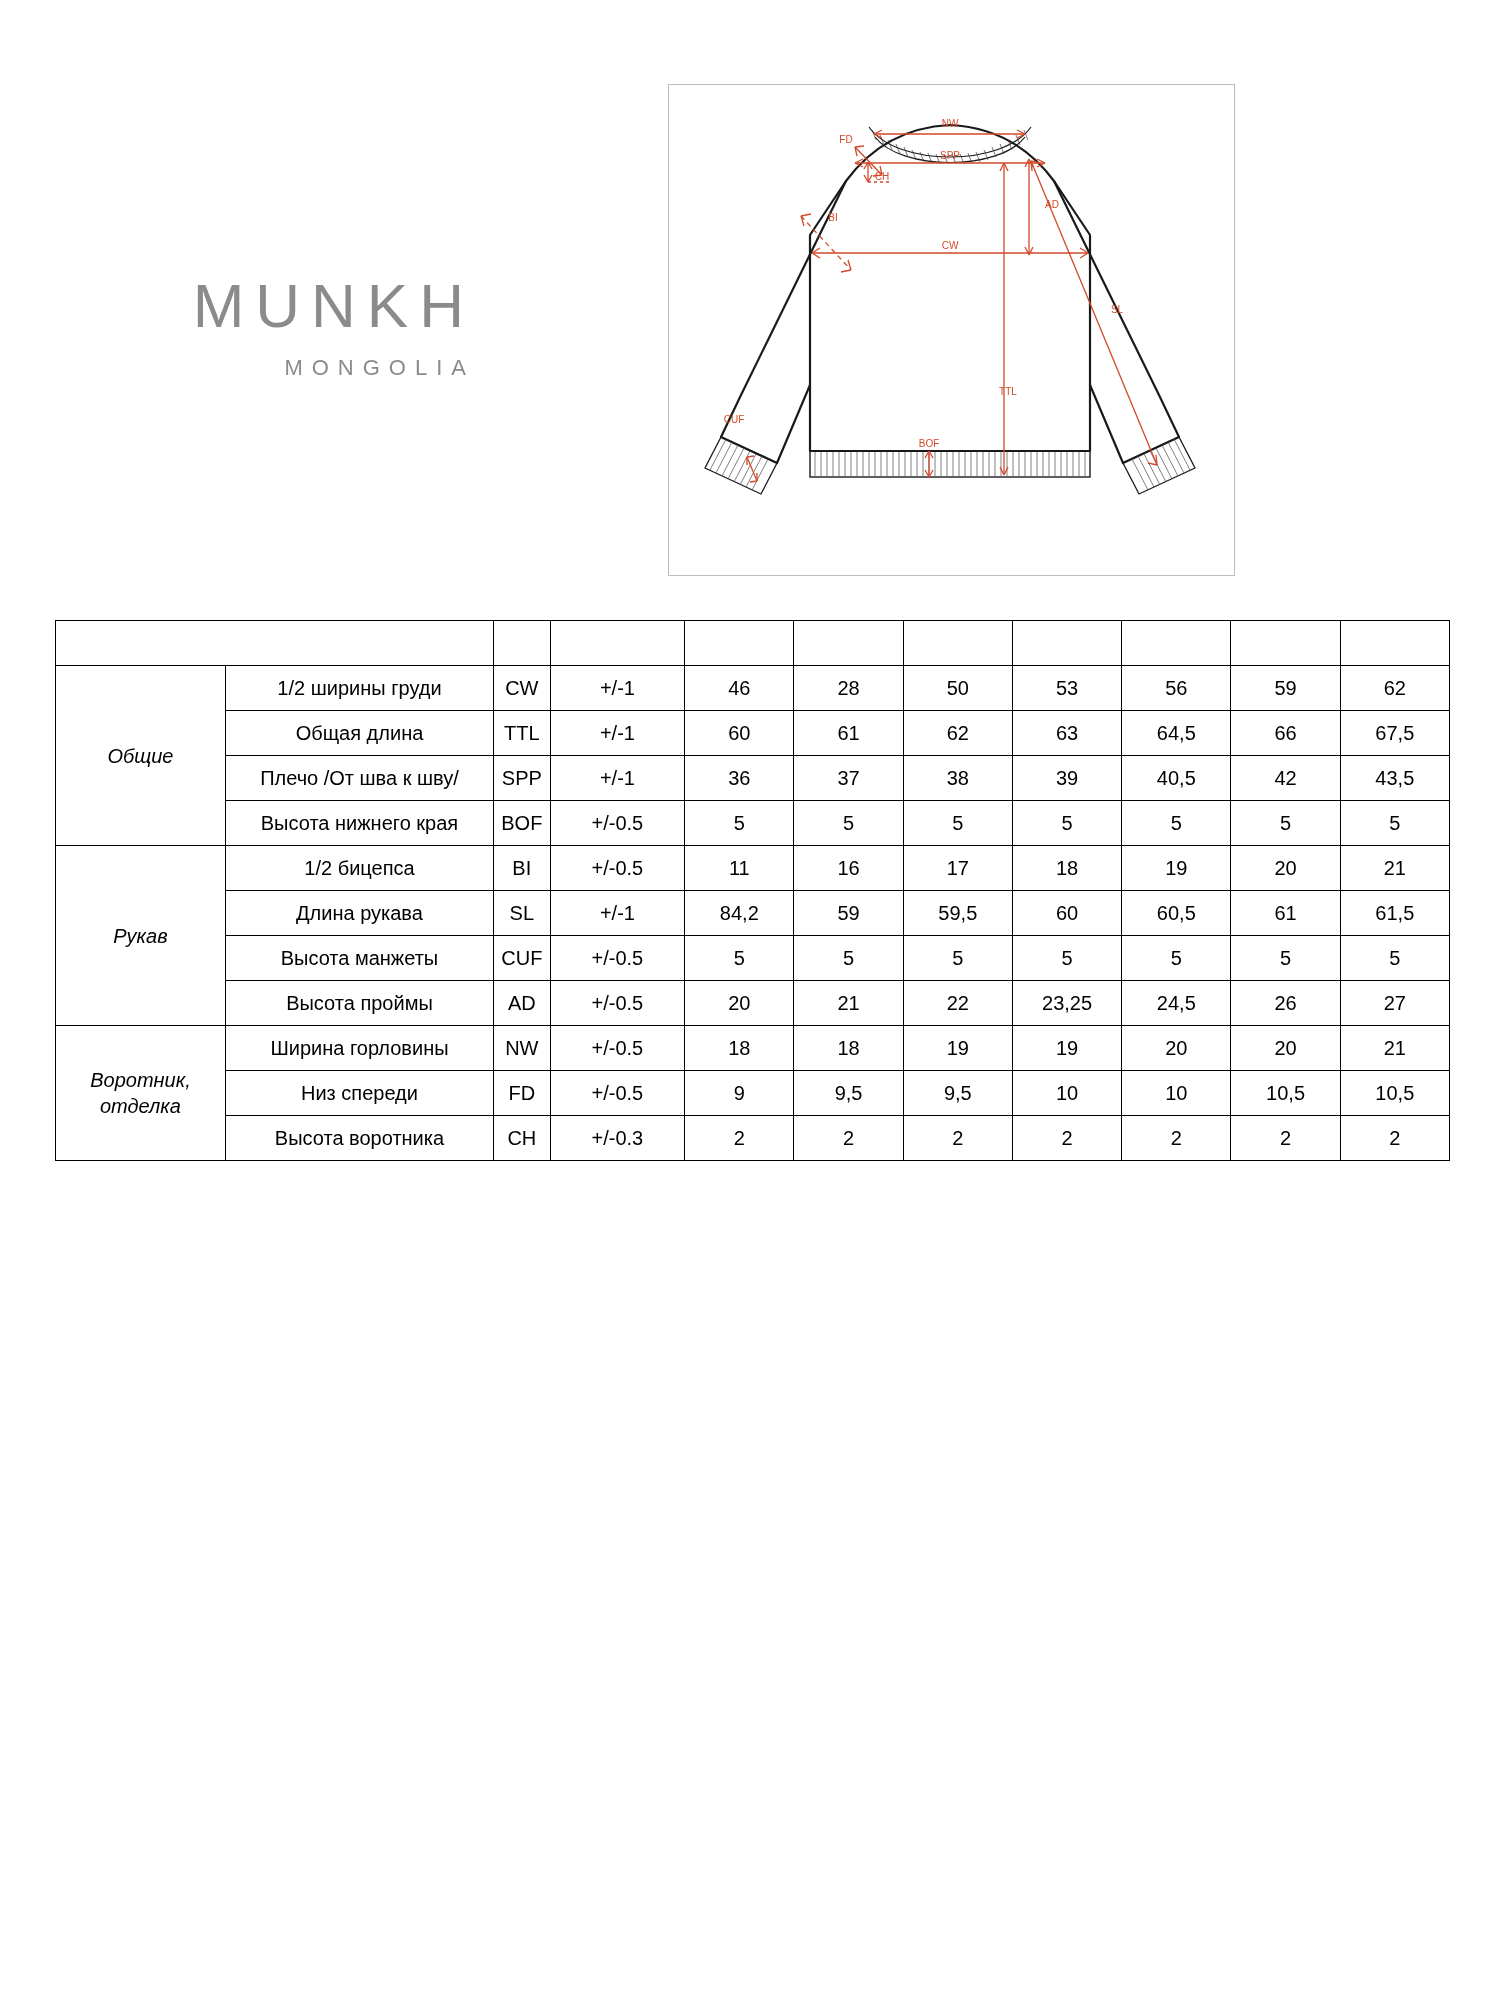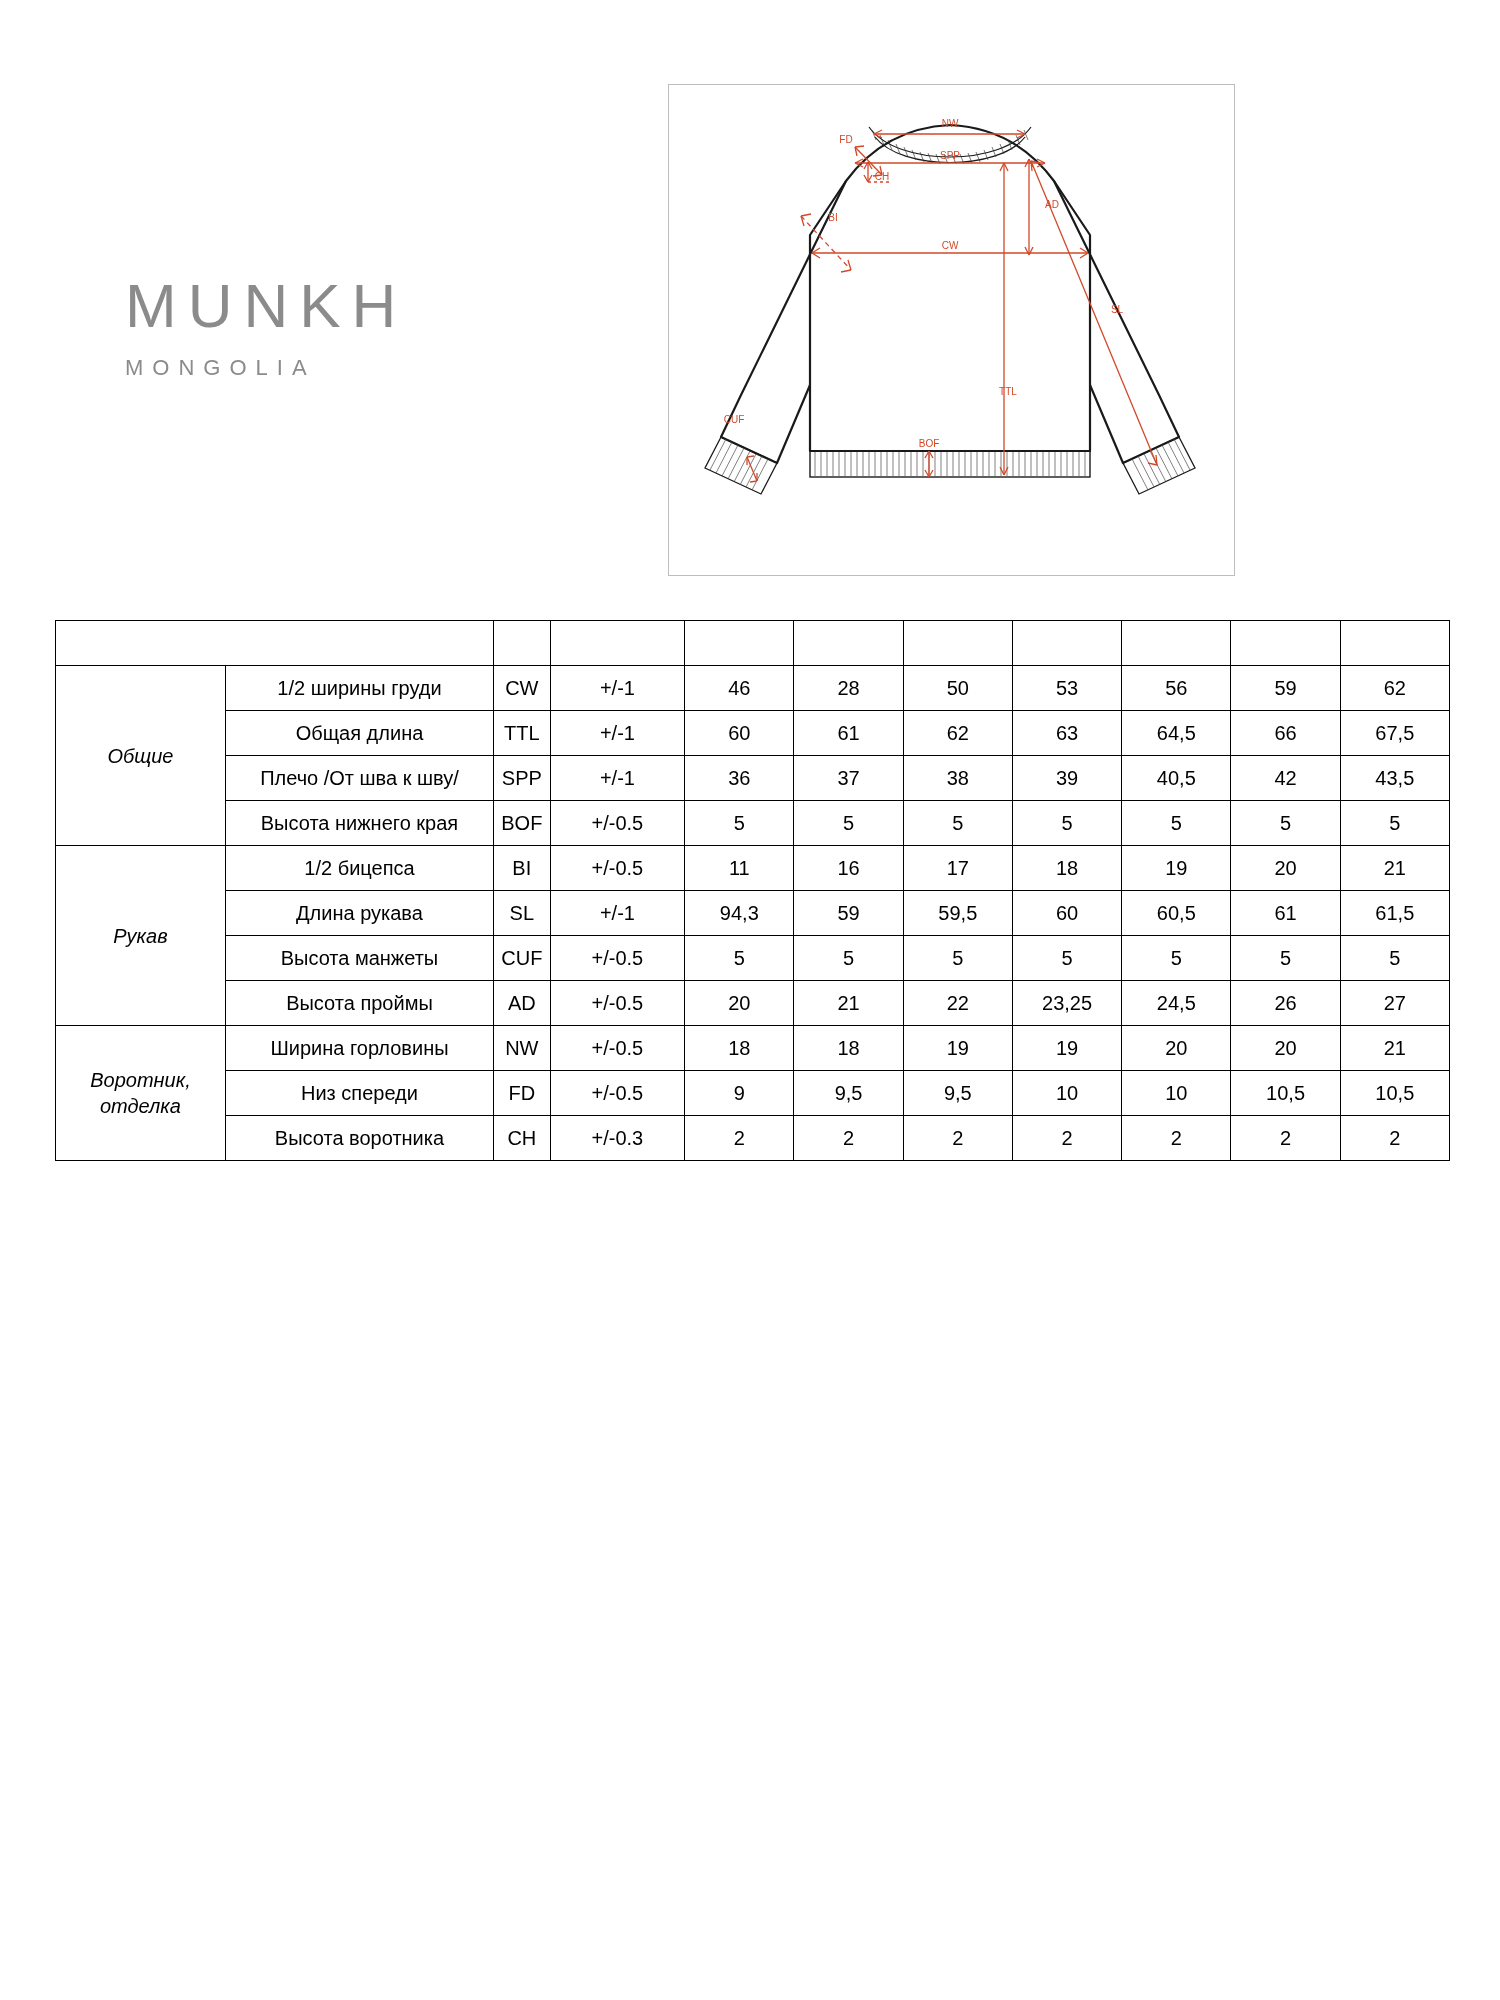--- a/index.html
+++ b/index.html
@@ -20,21 +20,21 @@
   .top-area {
     position: relative;
     height: 590px;
   }
 
   .brand-block {
     position: absolute;
     left: 115px;
     top: 275px;
     width: 360px;
-    text-align: left;
+    text-align: right;
   }
   .brand-name {
     font-size: 62px;
     letter-spacing: 11px;
     color: #8b8b8b;
     font-weight: 400;
     line-height: 1;
     margin-left: 10px;
   }
   .brand-sub {
@@ -382,21 +382,21 @@
         <td>17</td>
         <td>18</td>
         <td>19</td>
         <td>20</td>
         <td>21</td>
       </tr>
       <tr>
         <td class="name-cell">Длина рукава</td>
         <td>SL</td>
         <td>+/-1</td>
-        <td>94,3</td>
+        <td>84,2</td>
         <td>59</td>
         <td>59,5</td>
         <td>60</td>
         <td>60,5</td>
         <td>61</td>
         <td>61,5</td>
       </tr>
       <tr>
         <td class="name-cell">Высота манжеты</td>
         <td>CUF</td>

